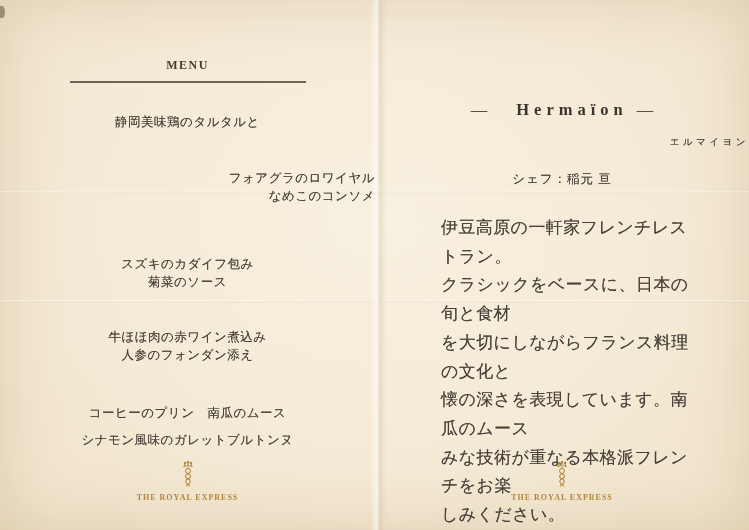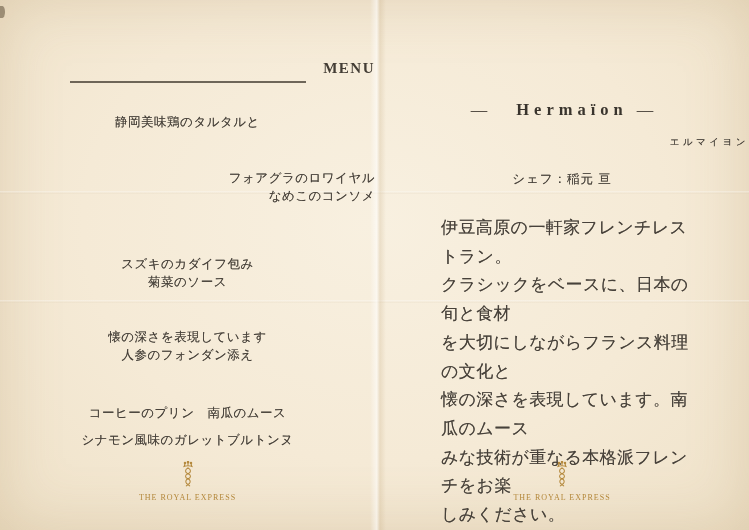--- a/index.html
+++ b/index.html
@@ -25,22 +25,22 @@
   .speck { position: absolute; left: 0; top: 6px; width: 5px; height: 12px;
     background: rgba(95,80,58,.55); border-radius: 0 70% 70% 0; }
 
   .page { position: absolute; top: 0; height: 100%; }
   .page.left  { left: 0;     width: 375px; }
   .page.right { left: 375px; width: 374px; }
 
   .ink { color: #47413a; text-shadow: 0 0 .6px rgba(76,70,61,.65); margin-top: 8px; }
 
   
-  .menu-title { position: absolute; top: 50px; left: 0; width: 100%; text-align: right;
-    font-size: 15px; font-weight: bold; letter-spacing: 1.5px; color: #433d35; }
+  .menu-title { position: absolute; top: 50px; left: 0; width: 100%; text-align: center;
+    font-size: 12px; font-weight: bold; letter-spacing: 1.5px; color: #433d35; }
   .title-rule { position: absolute; top: 81px; left: 70px; width: 236px; height: 2px;
     background: rgba(72,64,53,.78); }
   .course { position: absolute; left: 0; width: 100%; text-align: center;
     font-size: 12.5px; line-height: 17.5px; letter-spacing: .5px; }
   .course.g1 { top: 106px; }
   .course.g2 { top: 162px; text-align: right; }
   .course.g3 { top: 248px; }
   .course.g4 { top: 321px; }
   .course.g5 { top: 392px; line-height: 27px; }
 
@@ -53,21 +53,21 @@
     font-size: 9.5px; letter-spacing: 3.5px; }
   .chef { position: absolute; top: 163px; left: 0; width: 100%; text-align: center;
     font-size: 12.5px; letter-spacing: 1px; }
   .desc { position: absolute; top: 206px; left: 66px; width: 250px;
     font-size: 17px; line-height: 28.7px; letter-spacing: .4px; }
 
   
   .brand { position: absolute; left: 0; width: 100%; text-align: center; }
   .brand.bottom { top: 461px; }
   .crest { display: block; margin: 0 auto 2px auto; }
-  .brand-label { font-size: 8px; letter-spacing: 1px; color: #b3873a; font-weight: normal; }
+  .brand-label { font-size: 8px; letter-spacing: 1px; color: #b3873a; font-weight: bold; }
 </style>
 </head>
 <body>
 
 <div class="scan">
   <div class="crease c1"></div>
   <div class="crease c2"></div>
   <div class="fold"></div>
   <div class="speck"></div>
 
@@ -80,21 +80,21 @@
     </div>
     <div class="course g2 ink">
       <div>フォアグラのロワイヤル</div>
       <div>なめこのコンソメ</div>
     </div>
     <div class="course g3 ink">
       <div>スズキのカダイフ包み</div>
       <div>菊菜のソース</div>
     </div>
     <div class="course g4 ink">
-      <div>懐の深さを表現しています</div>
+      <div>牛ほほ肉の赤ワイン煮込み</div>
       <div>人参のフォンダン添え</div>
     </div>
     <div class="course g5 ink">
       <div>コーヒーのプリン　南瓜のムース</div>
       <div>シナモン風味のガレットブルトンヌ</div>
     </div>
 
     <div class="brand bottom">
       <svg class="crest" width="24" height="30" viewBox="0 0 24 32" fill="none" stroke="#b3873a" stroke-width="1.1" stroke-linecap="round">
         <path d="M7.5 6 C9 4.8 15 4.8 16.5 6 M8 5.5 L8.8 2.8 M12 5 L12 2 M16 5.5 L15.2 2.8"></path>

